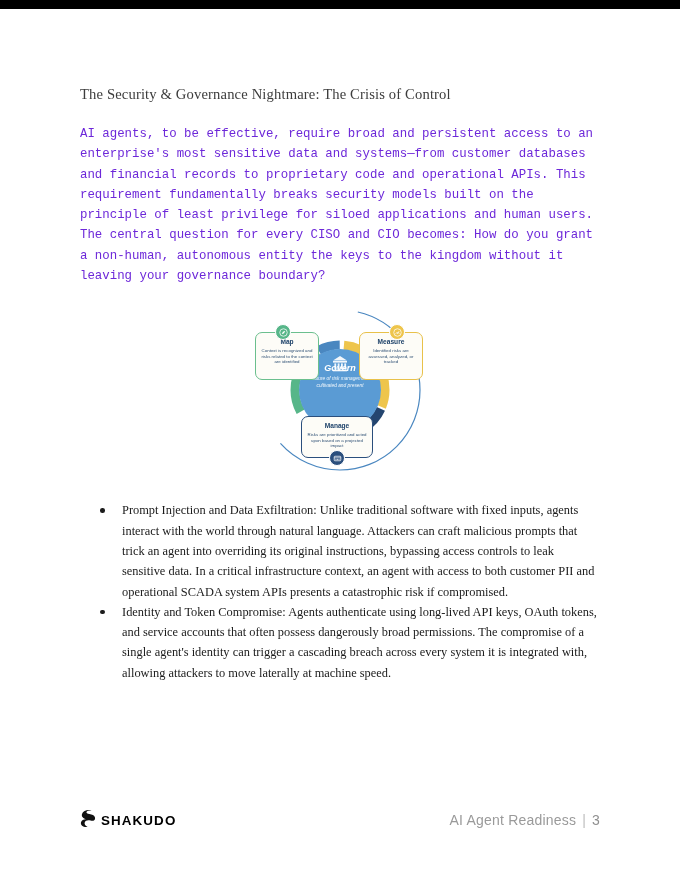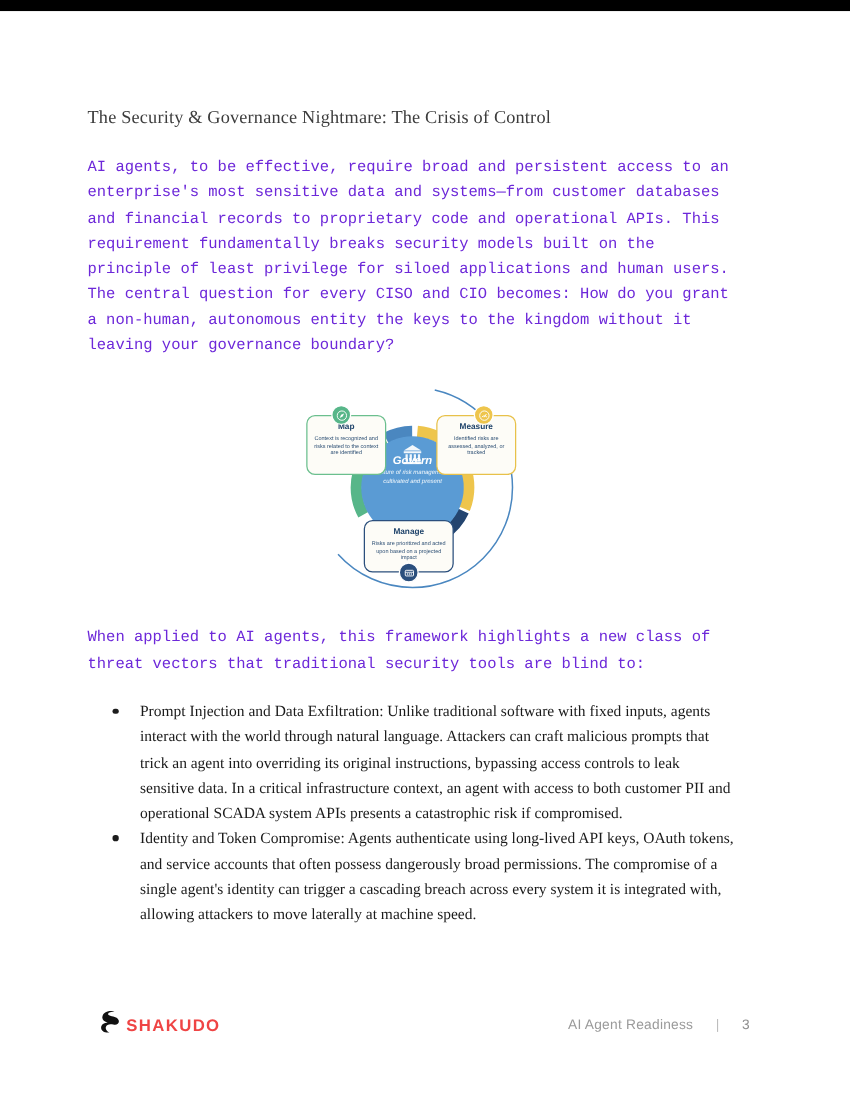--- a/index.html
+++ b/index.html
@@ -24,21 +24,21 @@
   }
   .page {
     position: absolute;
     top: 9px; left: 0;
     width: 680px;
     height: 871px;
     background: #ffffff;
   }
   .content {
     position: absolute;
-    left: 70px;
+    left: 80px;
     top: 76px;
     width: 520px;
   }
   h1.section-title {
     font-family: "Liberation Serif", "DejaVu Serif", serif;
     font-size: 14.6px;
     font-weight: 400;
     color: #3c3c3c;
     letter-spacing: 0.15px;
     margin: 0 0 20px 0;
@@ -175,30 +175,30 @@
   .brand {
     display: flex;
     align-items: center;
     gap: 5px;
   }
   .brand-name {
     font-family: "Liberation Sans", "DejaVu Sans", sans-serif;
     font-size: 13.4px;
     font-weight: bold;
     letter-spacing: 1.1px;
-    color: #ef4444;
+    color: #000000;
   }
   .footer-right {
     font-family: "Liberation Sans", "DejaVu Sans", sans-serif;
-    font-size: 11px;
+    font-size: 14px;
     color: #9a9a9a;
     letter-spacing: 0.2px;
     display: flex;
     align-items: flex-start;
-    gap: 18px;
+    gap: 6px;
   }
   .footer-right .divider {
     color: #bdbdbd;
   }
   .footer-right .page-num { color: #8f8f8f; }
 </style>
 </head>
 <body>
 
 <div class="top-band"></div>
@@ -280,21 +280,20 @@
             <line x1="1.6" y1="5.1" x2="10.4" y2="5.1" stroke="#ffffff" stroke-width="0.9"></line>
             <circle cx="4" cy="7" r="0.8" fill="#ffffff"></circle>
             <circle cx="6" cy="7" r="0.8" fill="#ffffff"></circle>
             <circle cx="8" cy="7" r="0.8" fill="#ffffff"></circle>
           </svg>
         </div>
 
       </div>
     </div>
 
-    <p class="body-par">When applied to AI agents, this framework highlights a new class of threat vectors that traditional security tools are blind to:</p>
 
     <ul class="threats">
       <li>
         <span class="dot"></span>
         <span>Prompt Injection and Data Exfiltration: Unlike traditional software with fixed inputs, agents interact with the world through natural language. Attackers can craft malicious prompts that trick an agent into overriding its original instructions, bypassing access controls to leak sensitive data. In a critical infrastructure context, an agent with access to both customer PII and operational SCADA system APIs presents a catastrophic risk if compromised.</span>
       </li>
       <li>
         <span class="dot"></span>
         <span>Identity and Token Compromise: Agents authenticate using long-lived API keys, OAuth tokens, and service accounts that often possess dangerously broad permissions. The compromise of a single agent's identity can trigger a cascading breach across every system it is integrated with, allowing attackers to move laterally at machine speed.</span>
       </li>

